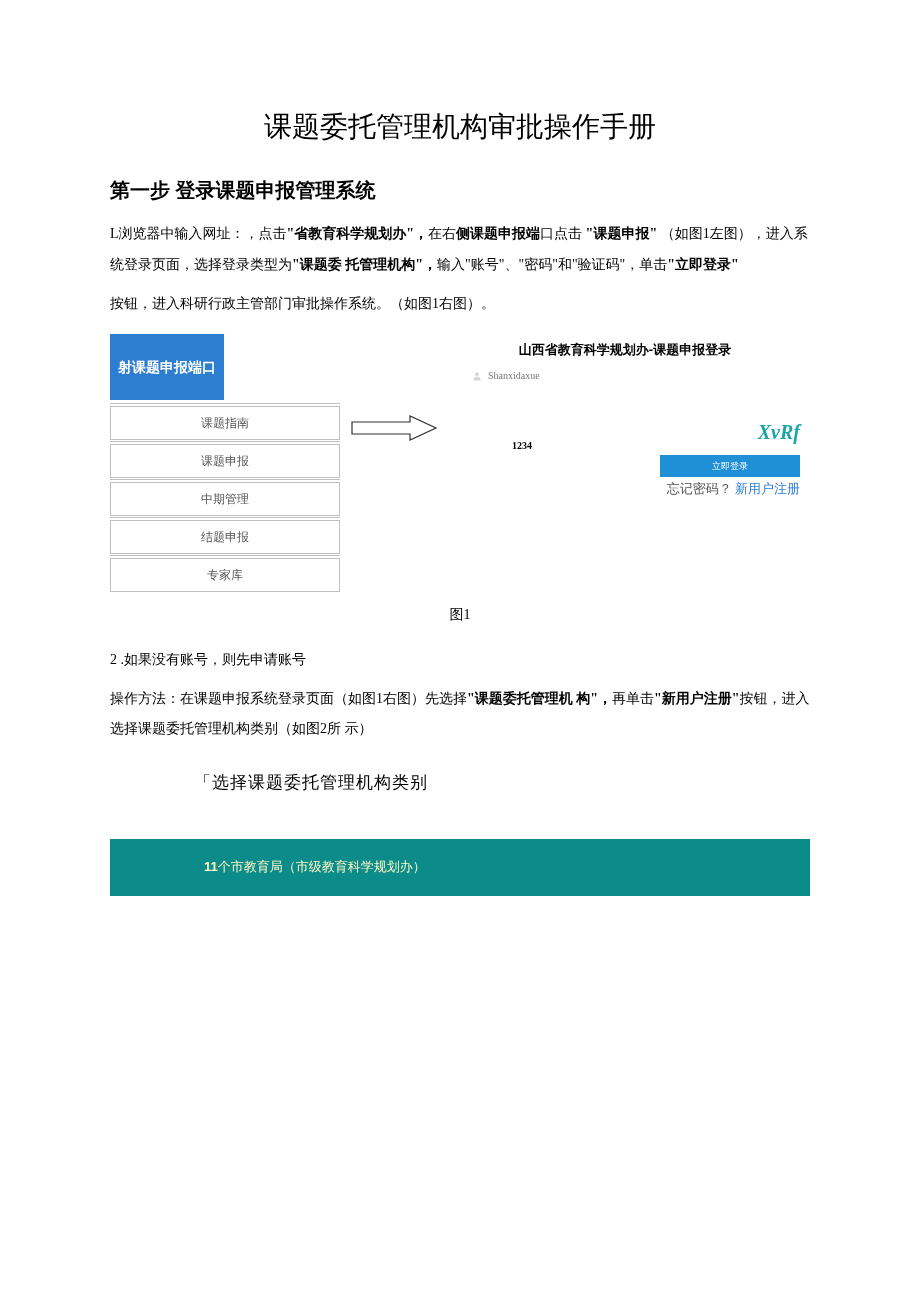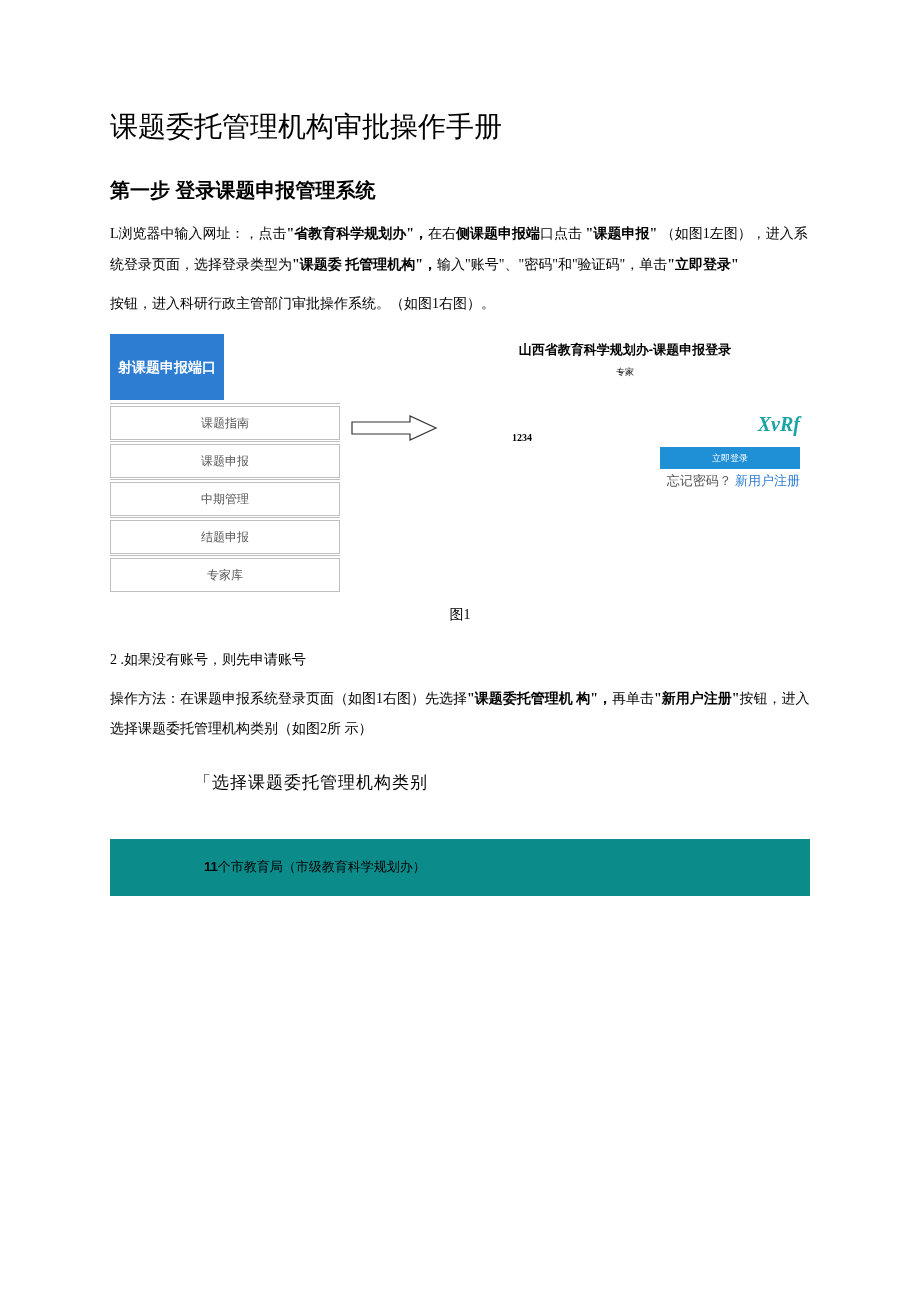--- a/index.html
+++ b/index.html
@@ -6,21 +6,21 @@
   body {
     font-family: "SimSun", "宋体", serif;
     background: #fff;
     width: 920px;
     padding: 100px 110px 60px 110px;
     color: #000;
     font-size: 14px;
     line-height: 1.9;
   }
   .title {
-    text-align: left;
+    text-align: center;
     font-size: 28px;
     font-weight: normal;
     margin-bottom: 18px;
     font-family: "SimSun", serif;
   }
   .step-heading {
     font-size: 20px;
     font-weight: bold;
     margin-bottom: 10px;
     font-family: "SimHei", "黑体", sans-serif;
@@ -146,21 +146,21 @@
   }
   .sub-h {
     font-size: 17px;
     font-weight: normal;
     margin: 22px 0 28px 84px;
     font-family: "SimSun", serif;
     letter-spacing: 1px;
   }
   .teal-bar {
     background: #0c8b8b;
-    color: #000000;
+    color: #fef9c3;
     font-size: 13px;
     padding: 16px 0 16px 94px;
     margin-top: 40px;
   }
   .num { font-family: Arial, sans-serif; }
 </style>
 </head>
 <body>
 
 <h1 class="title">课题委托管理机构审批操作手册</h1>
@@ -186,21 +186,27 @@
   </div>
 
   <div class="middle-arrow">
     <svg class="arrow-svg" viewBox="0 0 90 28">
       <path d="M2 8 H60 V2 L86 14 L60 26 V20 H2 Z" fill="#fff" stroke="#333" stroke-width="1.2"></path>
     </svg>
   </div>
 
   <div class="right-panel">
     <div class="login-title">山西省教育科学规划办-课题申报登录</div>
-    <div class="login-sub">专家</div>
+    <div class="input-line">
+      <svg class="user-icon" viewBox="0 0 16 16">
+          <circle cx="8" cy="5" r="3" fill="#999"></circle>
+          <path d="M2 15c0-3.3 2.7-6 6-6s6 2.7 6 6" fill="#999"></path>
+        </svg>
+      <span>Shanxidaxue</span>
+    </div>
     <div class="captcha-row">
       <span class="captcha-num">1234</span>
       <div class="right-stack">
         <div class="captcha-img">XvRf</div>
         <div class="login-btn">立即登录</div>
       </div>
     </div>
     <div class="forgot">
       <span>忘记密码？</span>
       <span class="link">新用户注册</span>

